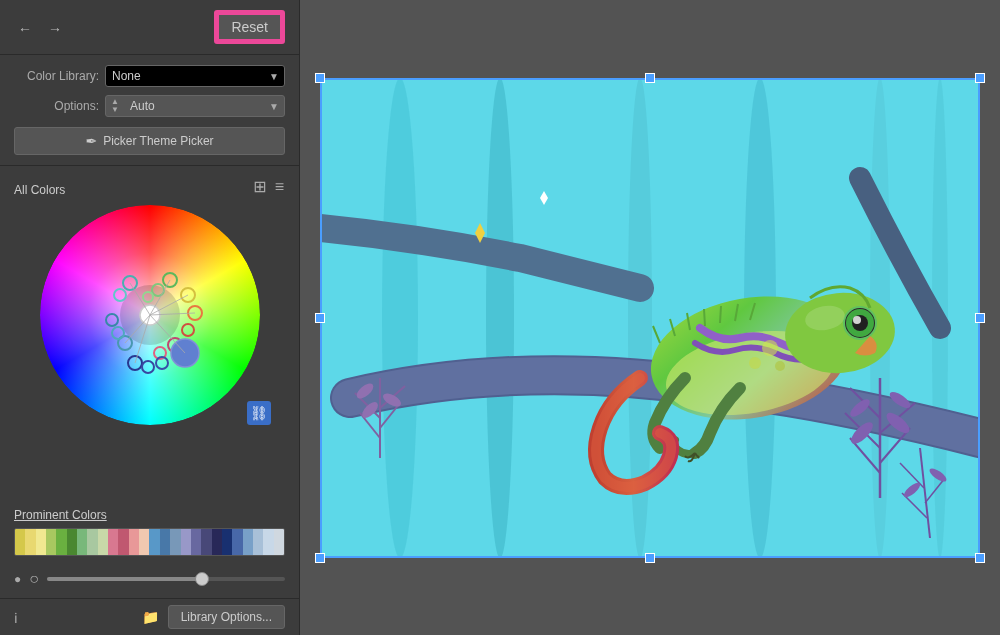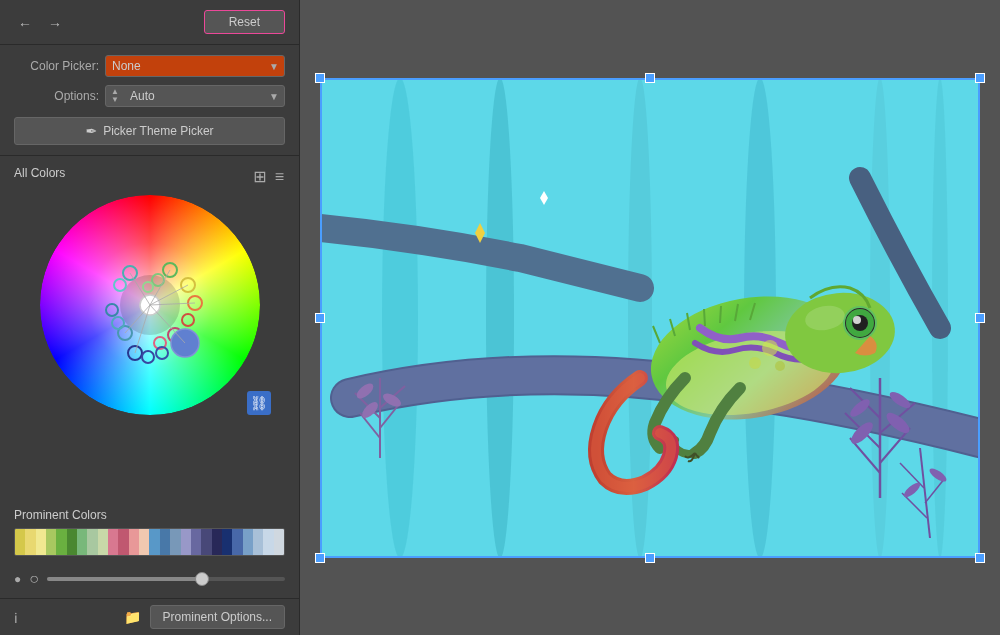--- a/index.html
+++ b/index.html
@@ -37,26 +37,26 @@
       border: none;
       color: #bbb;
       cursor: pointer;
       font-size: 14px;
       padding: 2px 4px;
       border-radius: 3px;
     }
     .toolbar-spacer { flex: 1; }
     .reset-btn {
       background: #555;
-      border: 1px solid #ec4899;
-      color: #ccc;
-      padding: 4px 24px;
+      border: 5px solid #ec4899;
+      color: #ccc;
+      padding: 4px 12px;
       border-radius: 3px;
       cursor: pointer;
-      font-size: 12px;
+      font-size: 14px;
     }
 
     .controls-section {
       padding: 10px 14px;
       display: flex;
       flex-direction: column;
       gap: 8px;
       border-bottom: 1px solid #2a2a2a;
     }
 
@@ -72,21 +72,21 @@
       font-size: 12px;
     }
     .select-wrapper {
       flex: 1;
       position: relative;
       display: flex;
       align-items: center;
     }
     .select-wrapper select {
       width: 100%;
-      background: #c2410c;
+      background: #000000;
       border: 1px solid #666;
       color: #ccc;
       padding: 3px 24px 3px 6px;
       border-radius: 3px;
       font-size: 12px;
       cursor: pointer;
       appearance: none;
       -webkit-appearance: none;
     }
     .select-arrow {
@@ -148,21 +148,21 @@
     
     .wheel-section {
       padding: 10px 14px;
       flex: 1;
       display: flex;
       flex-direction: column;
     }
 
     .wheel-header {
       display: flex;
-      align-items: flex-start;
+      align-items: flex-end;
       justify-content: space-between;
       margin-bottom: 8px;
     }
     .wheel-title {
       color: #ccc;
       font-size: 12px;
     }
     .wheel-icons {
       display: flex;
       gap: 6px;
@@ -204,20 +204,21 @@
       align-items: center;
       justify-content: center;
       cursor: pointer;
       color: white;
       font-size: 14px;
     }
 
     
     .prominent-section {
       padding: 0 14px 8px;
+      text-decoration: underline;
     }
     .prominent-title {
       color: #ccc;
       font-size: 12px;
       margin-bottom: 6px;
     }
     .color-swatches {
       width: 100%;
       height: 28px;
       display: flex;
@@ -344,21 +345,21 @@
   <div class="toolbar">
     <button class="toolbar-btn" title="Back">←</button>
     <button class="toolbar-btn" title="Forward">→</button>
     <div class="toolbar-spacer"></div>
     <button class="reset-btn">Reset</button>
   </div>
 
   <div class="controls-section">
 
     <div class="control-row">
-      <span class="control-label">Color Picker:</span>
+      <span class="control-label">Color Library:</span>
       <div class="select-wrapper">
         <select>
           <option>None</option>
           <option>Adobe Color</option>
           <option>Pantone</option>
         </select>
         <span class="select-arrow">▼</span>
       </div>
     </div>
 
@@ -501,21 +502,21 @@
     <div class="slider-track">
       <div class="slider-fill" style="width:65%"></div>
       <div class="slider-thumb" style="left:calc(65% - 7px)"></div>
     </div>
   </div>
 
   <div class="bottom-bar">
     <span class="bottom-icon" title="Info">ℹ</span>
     <div class="bottom-spacer"></div>
     <span class="bottom-icon folder-icon" title="Open Folder">📁</span>
-    <button class="advanced-btn">Prominent Options...</button>
+    <button class="advanced-btn">Library Options...</button>
   </div>
 
 </div>
 
 <div class="canvas-area">
   <div class="artwork-container">
     
     <div class="artwork-border"></div>
     
     <div class="handle tl"></div>

